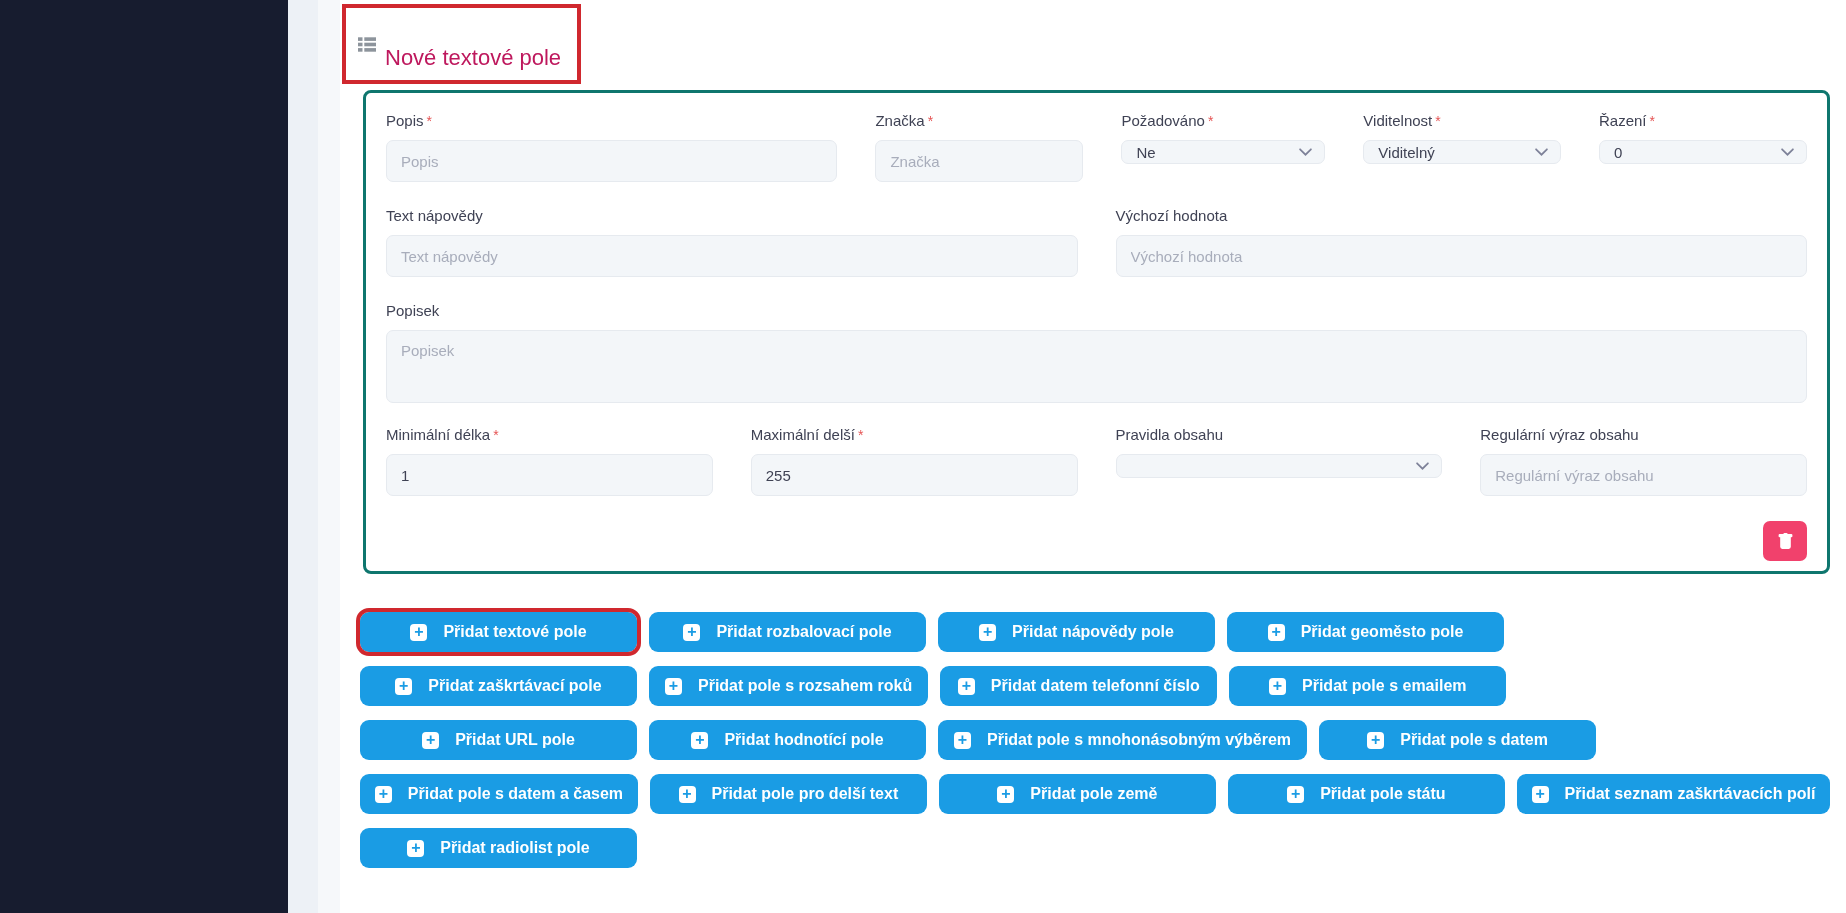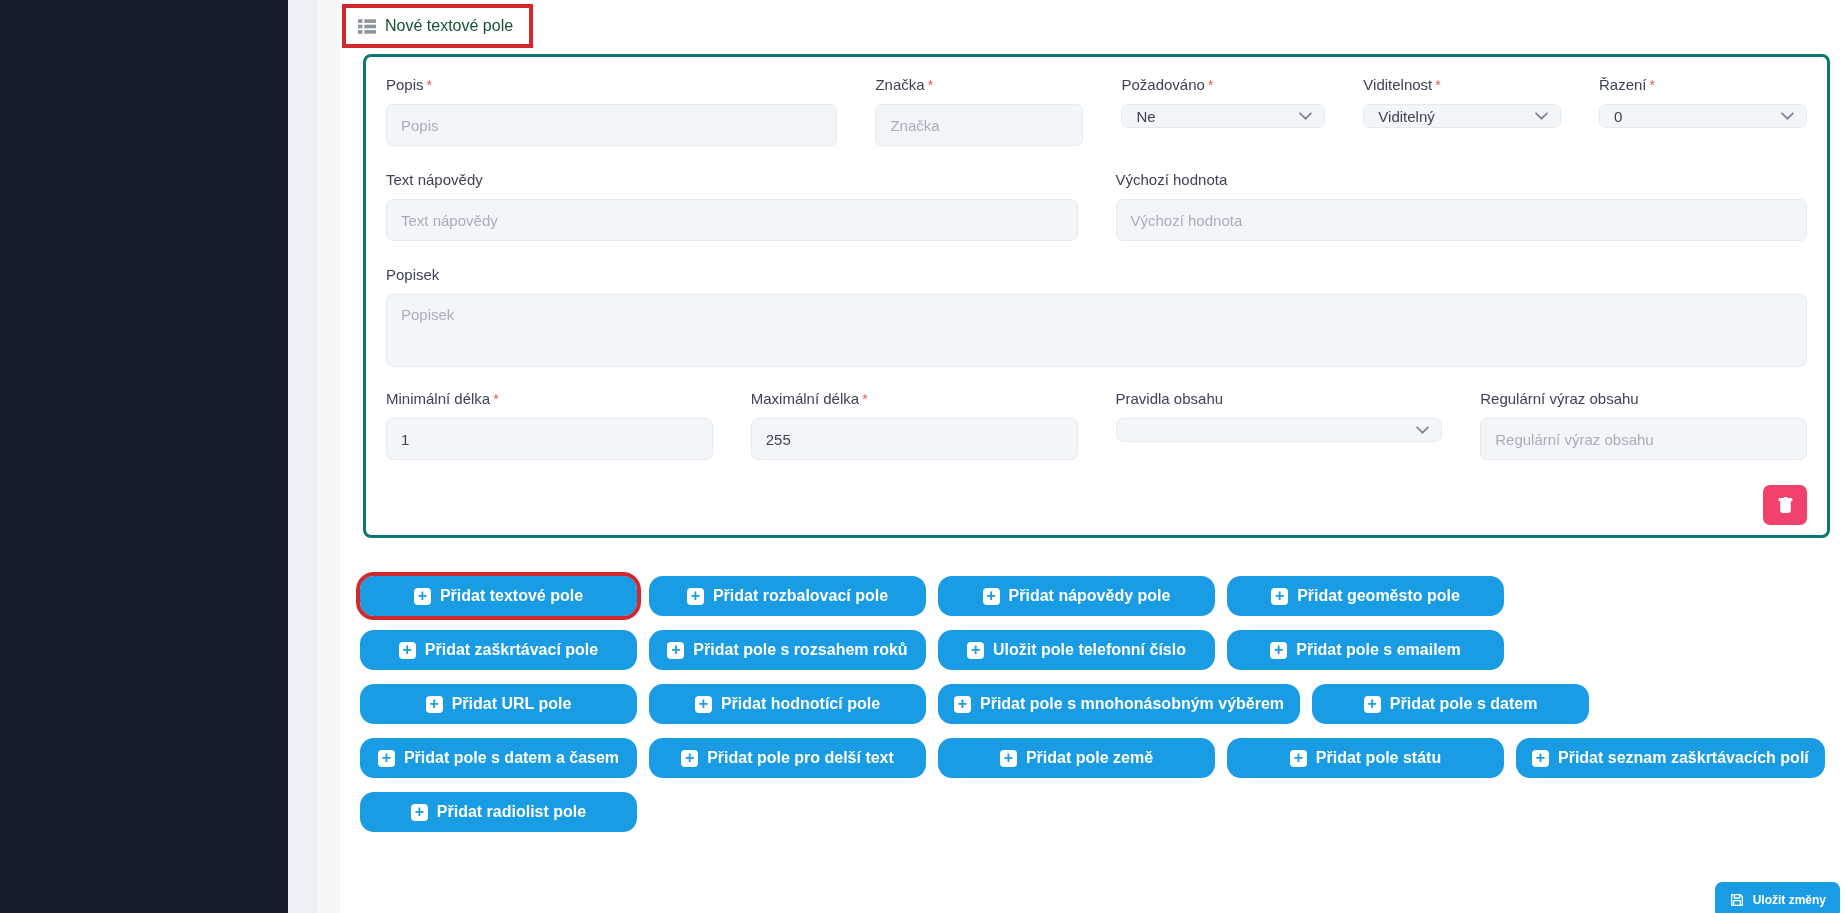--- a/index.html
+++ b/index.html
@@ -15,21 +15,21 @@
   .rail-b { width: 22px; height: 100%; background: #f6f8fa; flex: 0 0 auto; }
   
   .content { flex: 1 1 auto; background: #fff; position: relative; overflow: hidden; }
 
   .title-box {
     display: inline-flex; align-items: center; gap: 9px;
     margin: 4px 0 0 2px;
     border: 4px solid #d0282e; background: #fff;
     padding: 9px 16px 9px 12px;
   }
-  .title-box .t-label { font-size: 16px; color: #14532d; }
+  .title-box .t-label { font-size: 22px; color: #be185d; margin-top: 28px; }
 
   .card {
     margin: 6px 16px 0 23px;
     border: 3px solid #0f766e;
     border-radius: 8px;
     background: #fff;
     padding: 19px 20px 10px 20px;
   }
   .form-row { display: flex; gap: 38px; margin-bottom: 25px; }
   .fld { display: flex; flex-direction: column; }
@@ -61,23 +61,23 @@
   .btn-del {
     width: 44px; height: 40px; border: none; border-radius: 7px;
     background: #f1416c; display: flex; align-items: center; justify-content: center;
     cursor: pointer;
   }
 
   
   .btn-zone { margin: 38px 16px 0 20px; }
   .btn-row { display: flex; gap: 12px; margin-bottom: 14px; }
   .add-btn {
-    min-width: 277px; height: 40px; border: none; border-radius: 14px;
+    min-width: 277px; height: 40px; border: none; border-radius: 9px;
     background: #1a9ce4; color: #fff; cursor: pointer;
-    display: inline-flex; align-items: center; justify-content: center; gap: 9px;
+    display: inline-flex; align-items: center; justify-content: center; gap: 16px;
     font-family: "Liberation Sans", sans-serif; font-size: 16px; font-weight: bold;
     padding: 0 16px;
   }
   .add-btn .lbl { white-space: nowrap; }
   .add-btn.annotated { outline: 4px solid #d0282e; outline-offset: 0px; }
   .plus {
     width: 17px; height: 17px; background: #fff; border-radius: 4px;
     display: inline-flex; align-items: center; justify-content: center;
     color: #1a9ce4; font-size: 16px; font-weight: bold; line-height: 1; flex: 0 0 auto;
   }
@@ -181,21 +181,21 @@
         <textarea class="ta" placeholder="Popisek" style=""></textarea>
       </div>
     </div>
 
     <div class="form-row">
       <div class="fld quarter">
         <label><span>Minimální délka</span><span class="req">*</span></label>
         <input class="inp" type="text" value="1" style="">
       </div>
       <div class="fld quarter">
-        <label><span>Maximální délka</span><span class="req">*</span></label>
+        <label><span>Maximální delší</span><span class="req">*</span></label>
         <input class="inp" type="text" value="255" style="">
       </div>
       <div class="fld quarter">
         <label>Pravidla obsahu</label>
         <div class="sel">
           <span></span>
           <span class="chev">
             <svg width="13" height="8" viewBox="0 0 12 7">
                 <path d="M1 1l5 5 5-5" stroke="#7e8299" stroke-width="1.6" fill="none" stroke-linecap="round"></path>
               </svg>
@@ -246,21 +246,21 @@
       <button class="add-btn">
         <span class="plus"></span>
         <span class="lbl">Přidat zaškrtávací pole</span>
       </button>
       <button class="add-btn">
         <span class="plus"></span>
         <span class="lbl">Přidat pole s rozsahem roků</span>
       </button>
       <button class="add-btn">
         <span class="plus"></span>
-        <span class="lbl">Uložit pole telefonní číslo</span>
+        <span class="lbl">Přidat datem telefonní číslo</span>
       </button>
       <button class="add-btn">
         <span class="plus"></span>
         <span class="lbl">Přidat pole s emailem</span>
       </button>
     </div>
 
     <div class="btn-row">
       <button class="add-btn">
         <span class="plus"></span>

